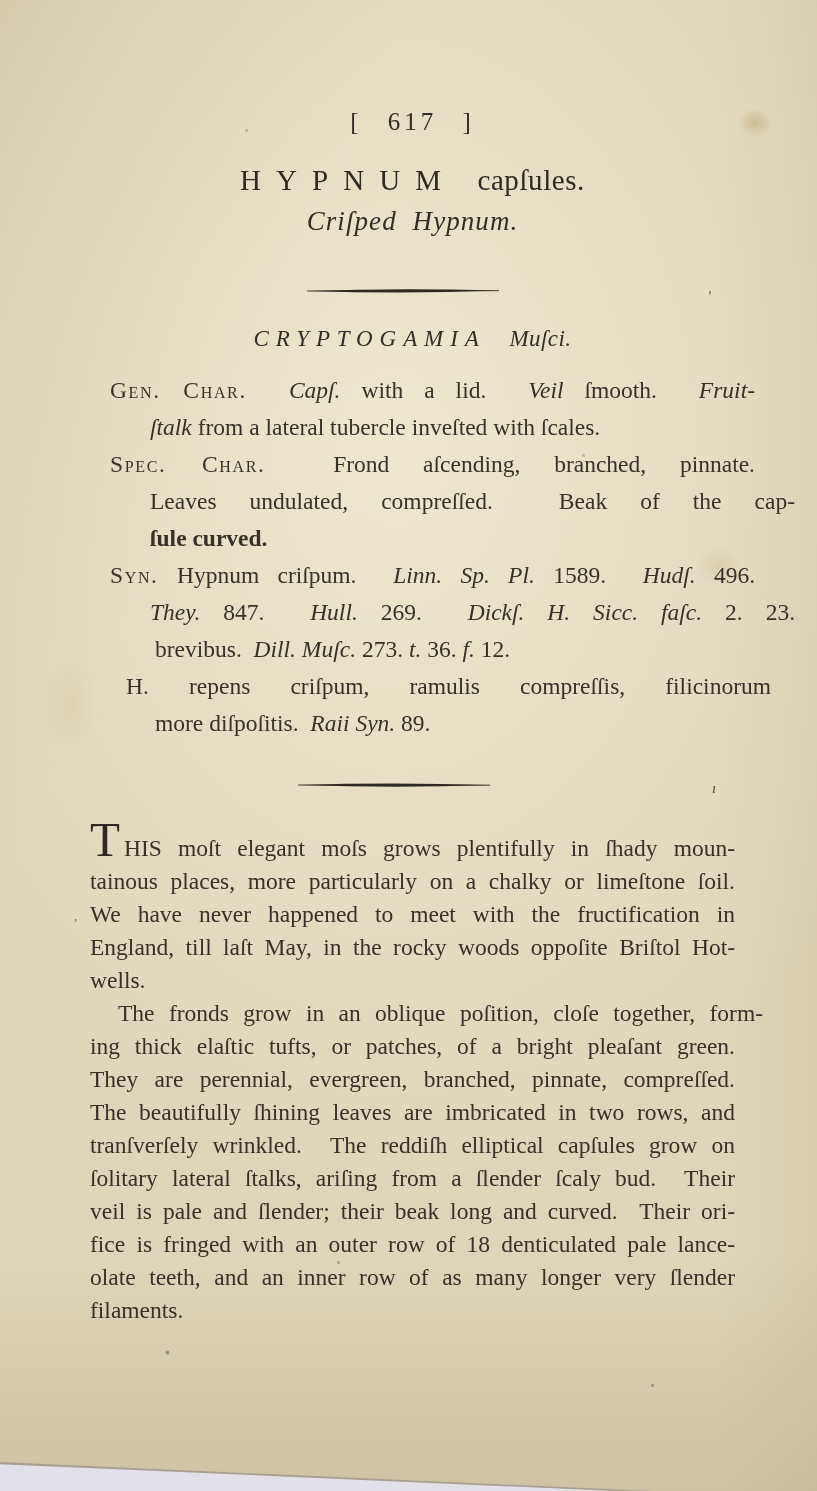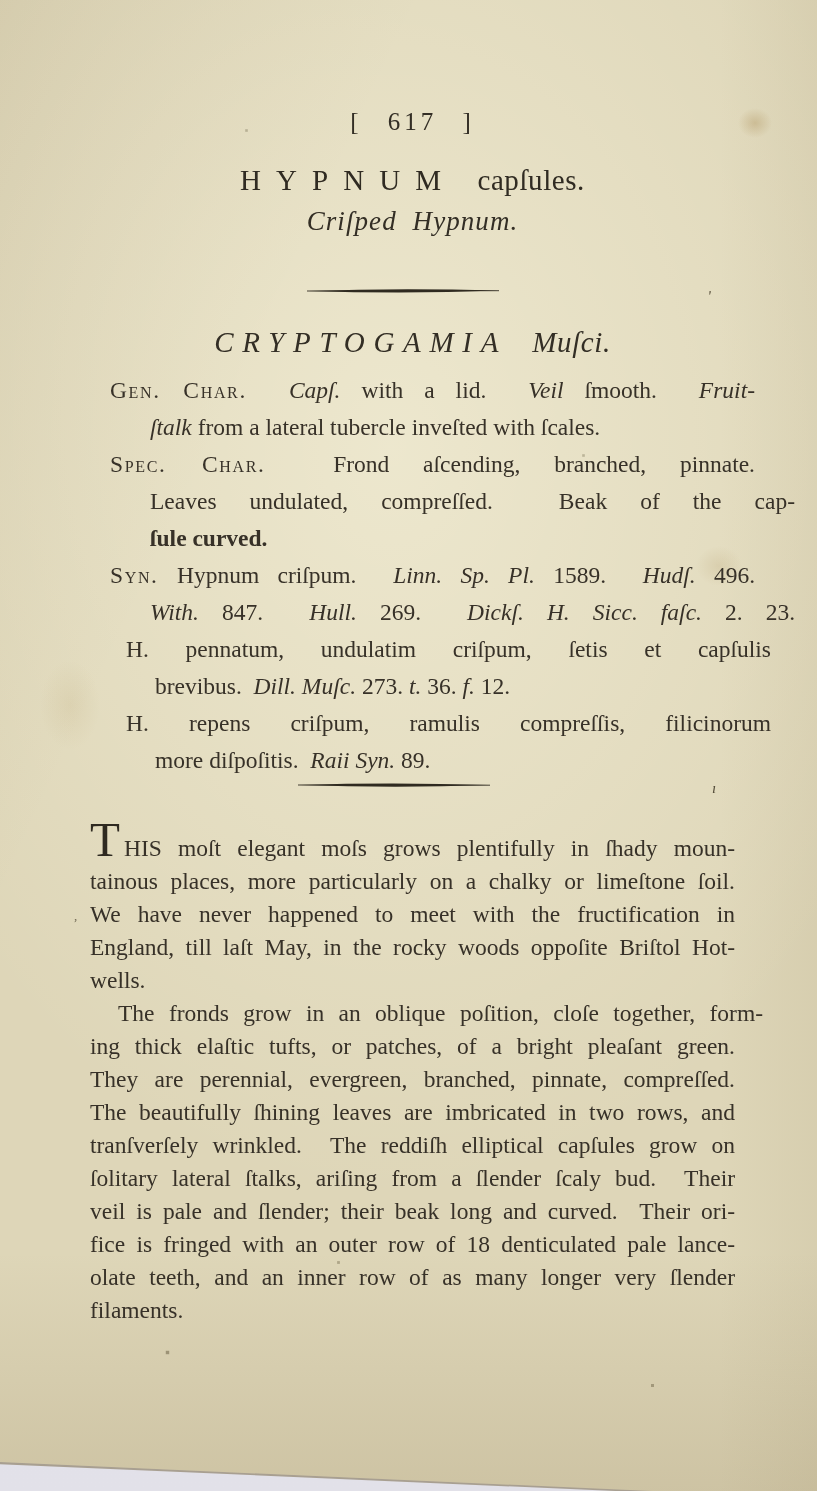--- a/index.html
+++ b/index.html
@@ -26,21 +26,21 @@
   .col{position:absolute;left:90px;width:645px;}
   .pagenum{top:108px;text-align:center;font-size:25px;letter-spacing:4px;word-spacing:15px;color:#332e25;}
   .titleline{top:164px;text-align:center;font-size:29px;color:#302b22;}
   .genus{letter-spacing:0.52em;}
   .species{margin-left:14px;letter-spacing:0.02em;}
   .engname{top:206px;text-align:center;font-style:italic;font-size:27px;letter-spacing:0.04em;word-spacing:8px;color:#332e25;}
   .rule{position:absolute;height:8px;}
   .rule1{left:307px;top:287px;width:192px;}
   .rule2{left:298px;top:781px;width:192px;}
   .rule svg{display:block;width:100%;height:100%;}
-  .classline{top:326px;text-align:center;font-style:italic;font-size:29px;color:#332e25;}
+  .classline{top:326px;text-align:center;font-style:italic;font-size:23px;color:#332e25;}
   .order{letter-spacing:0.30em;}
   .tribe{margin-left:18px;letter-spacing:0.02em;}
   .synopsis{top:372px;font-size:23.5px;line-height:37px;margin-left:20px;}
   .bodytext{font-size:23.5px;line-height:33px;}
   .p1{top:832px;}
   .p2{top:997px;}
   .tline{width:100%;}
   .tline.j{text-align:justify;text-align-last:justify;}
   .s-i{font-style:italic;}
   .s-sc{font-variant:small-caps;letter-spacing:0.07em;}
@@ -82,22 +82,21 @@
       <span class="tribe">Muſci.</span>
     </div>
 
     <div class="col synopsis">
         <div class="tline j"><span class="s-sc">Gen. Char.</span><span class="s-r">&nbsp; </span><span class="s-i">Capſ.</span><span class="s-r"> with a lid.&nbsp; </span><span class="s-i">Veil</span><span class="s-r"> ſmooth.&nbsp; </span><span class="s-i">Fruit-</span></div>
         <div class="tline" style="padding-left: 40px;"><span class="s-i">ſtalk</span><span class="s-r"> from a lateral tubercle inveſted with ſcales.</span></div>
         <div class="tline j"><span class="s-sc">Spec. Char.</span><span class="s-r">&nbsp; Frond aſcending, branched, pinnate.</span></div>
         <div class="tline j" style="padding-left: 40px;"><span class="s-r">Leaves undulated, compreſſed.&nbsp; Beak of the cap-</span></div>
         <div class="tline" style="padding-left: 40px; font-weight: bold;"><span class="s-r">ſule curved.</span></div>
         <div class="tline j"><span class="s-sc">Syn.</span><span class="s-r"> Hypnum criſpum.&nbsp; </span><span class="s-i">Linn. Sp. Pl.</span><span class="s-r"> 1589.&nbsp; </span><span class="s-i">Hudſ.</span><span class="s-r"> 496.</span></div>
-        <div class="tline j" style="padding-left: 40px;"><span class="s-i">With.</span><span class="s-r"> 847.&nbsp; </span><span class="s-i">Hull.</span><span class="s-r"> 269.&nbsp; </span><span class="s-i">Dickſ. H. Sicc. faſc.</span><span class="s-r"> 2. 23.</span></div>
-        <div class="tline j" style="padding-left: 16px;"><span class="s-r">H. pennatum, undulatim criſpum, ſetis et capſulis</span></div>
+        <div class="tline j" style="padding-left: 40px;"><span class="s-i">They.</span><span class="s-r"> 847.&nbsp; </span><span class="s-i">Hull.</span><span class="s-r"> 269.&nbsp; </span><span class="s-i">Dickſ. H. Sicc. faſc.</span><span class="s-r"> 2. 23.</span></div>
         <div class="tline" style="padding-left: 45px;"><span class="s-r">brevibus.&nbsp; </span><span class="s-i">Dill. Muſc.</span><span class="s-r"> 273. </span><span class="s-i">t.</span><span class="s-r"> 36. </span><span class="s-i">f.</span><span class="s-r"> 12.</span></div>
         <div class="tline j" style="padding-left: 16px;"><span class="s-r">H. repens criſpum, ramulis compreſſis, filicinorum</span></div>
         <div class="tline" style="padding-left: 45px;"><span class="s-r">more diſpoſitis.&nbsp; </span><span class="s-i">Raii Syn.</span><span class="s-r"> 89.</span></div>
       </div>
 
     <div class="rule rule2">
       <svg viewBox="0 0 200 8" preserveAspectRatio="none" aria-hidden="true">
         <line x1="0" y1="4" x2="200" y2="4.2" stroke="#2f2a20" stroke-width="0.9"></line>
         <path d="M2 4 Q100 1 198 4.1 Q100 7.3 2 4 Z" fill="#2f2a20"></path>
       </svg>

